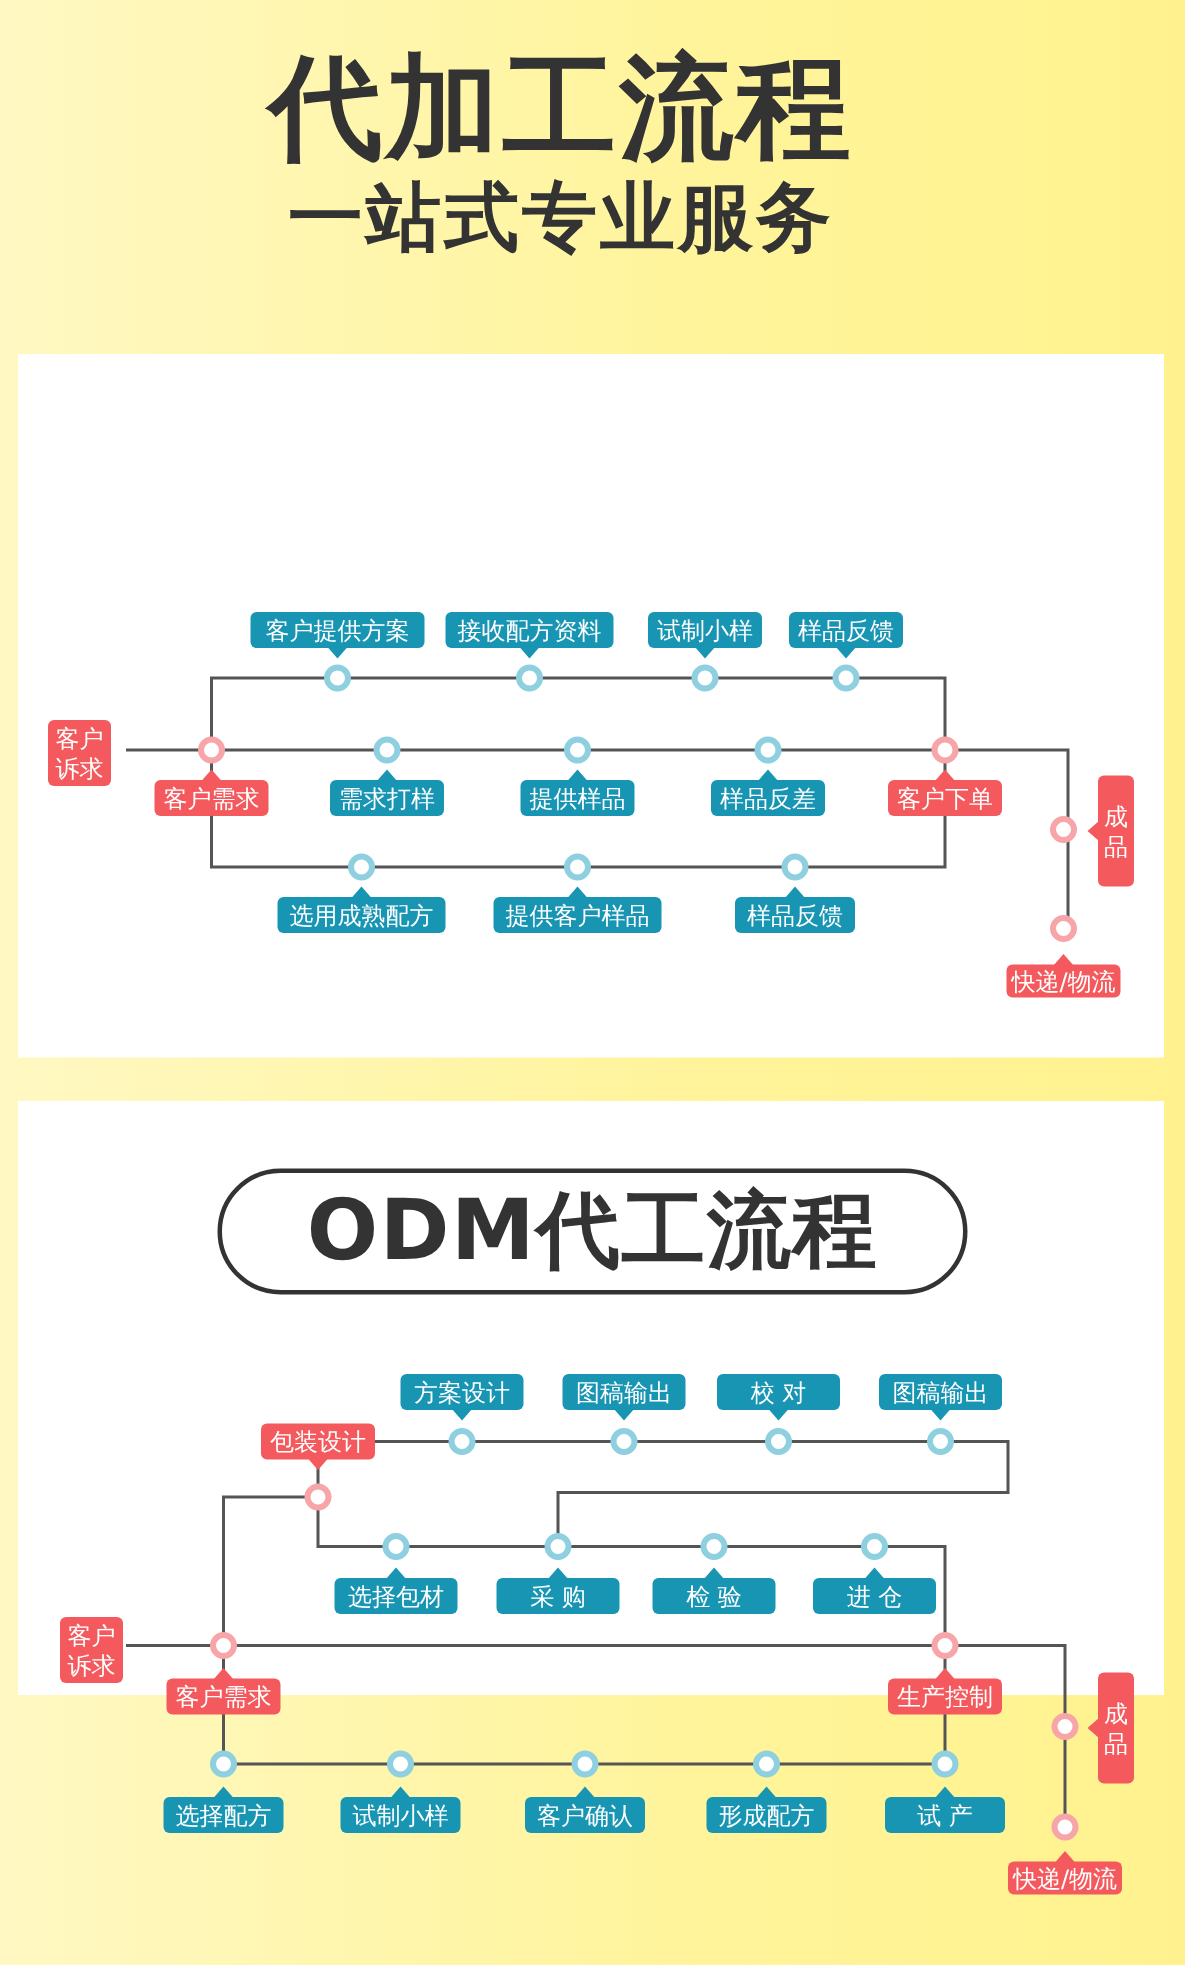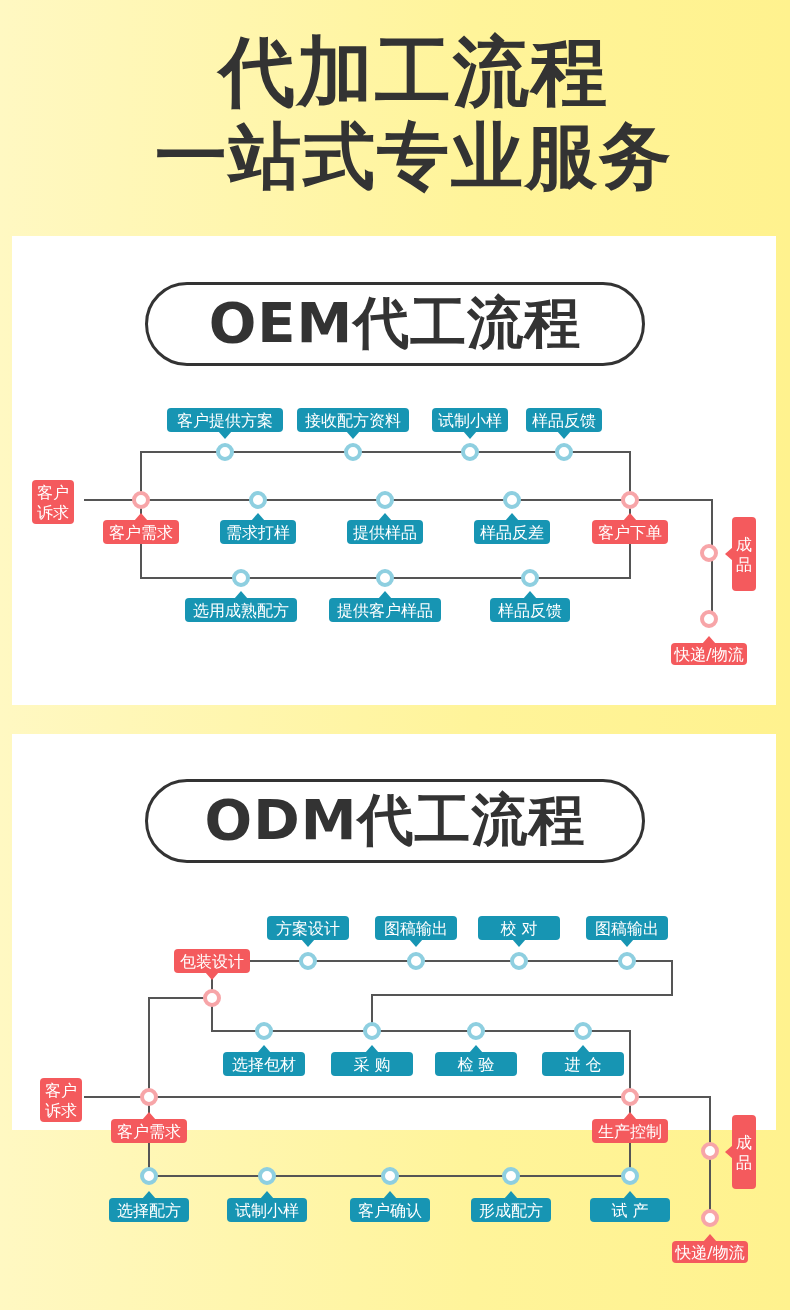--- a/index.html
+++ b/index.html
@@ -6,24 +6,23 @@
   body {
     width: 790px; height: 1310px; overflow: hidden;
     background: linear-gradient(90deg, #fff8c2 0%, #fff49a 60%, #fff28e 100%);
     font-family: "DejaVu Sans", "Liberation Sans", sans-serif;
     position: relative;
   }
   .headline {
     position: absolute; left: 0; width: 748px; text-align: center;
     color: #333333; font-weight: bold; font-size: 76px; letter-spacing: 2px;
     line-height: 1;
-    margin-left: 40px;
   }
   .headline.l1 { top: 34px; }
-  .headline.l2 { top: 120px; font-size: 72px; }
+  .headline.l2 { top: 120px; font-size: 50px; }
   .card {
     position: absolute; left: 12px; width: 764px; background: #ffffff;
   }
   .card.oem { top: 236px; height: 469px; }
   .card.odm { top: 734px; height: 396px; }
   .pill {
     position: absolute; left: 133px; width: 500px; height: 84px;
     border: 3px solid #333333; border-radius: 46px; box-sizing: border-box;
     display: flex; align-items: center; justify-content: center;
     color: #333333; font-weight: bold; font-size: 56px; letter-spacing: 1px;
@@ -33,21 +32,20 @@
   svg.flow { position: absolute; left: 0; top: 0; }
   svg text { font-family: "DejaVu Sans", "Liberation Sans", sans-serif; }
 </style>
 </head>
 <body>
 
 <div class="headline l1">代加工流程</div>
 <div class="headline l2">一站式专业服务</div>
 
 <div class="card oem">
-  <div class="pill">OEM代工流程</div>
   <svg class="flow" id="oem-svg" width="764" height="469">
       <polyline points="129,264 129,216 618,216 618,342 129,342 129,264" fill="none" stroke="#555555" stroke-width="2"></polyline>
       <polyline points="72,264 700,264 700,385" fill="none" stroke="#555555" stroke-width="2"></polyline>
       <g>
         <rect x="20" y="244" width="42" height="44" rx="4" fill="#f45a5d"></rect>
         <text x="41" y="261.76" text-anchor="middle" font-size="16" fill="#ffffff">客户</text>
         <text x="41" y="281.76" text-anchor="middle" font-size="16" fill="#ffffff">诉求</text>
       </g>
       <g>
         <circle cx="213" cy="216" r="7" fill="#ffffff" stroke="#8ecfe0" stroke-width="4"></circle>

